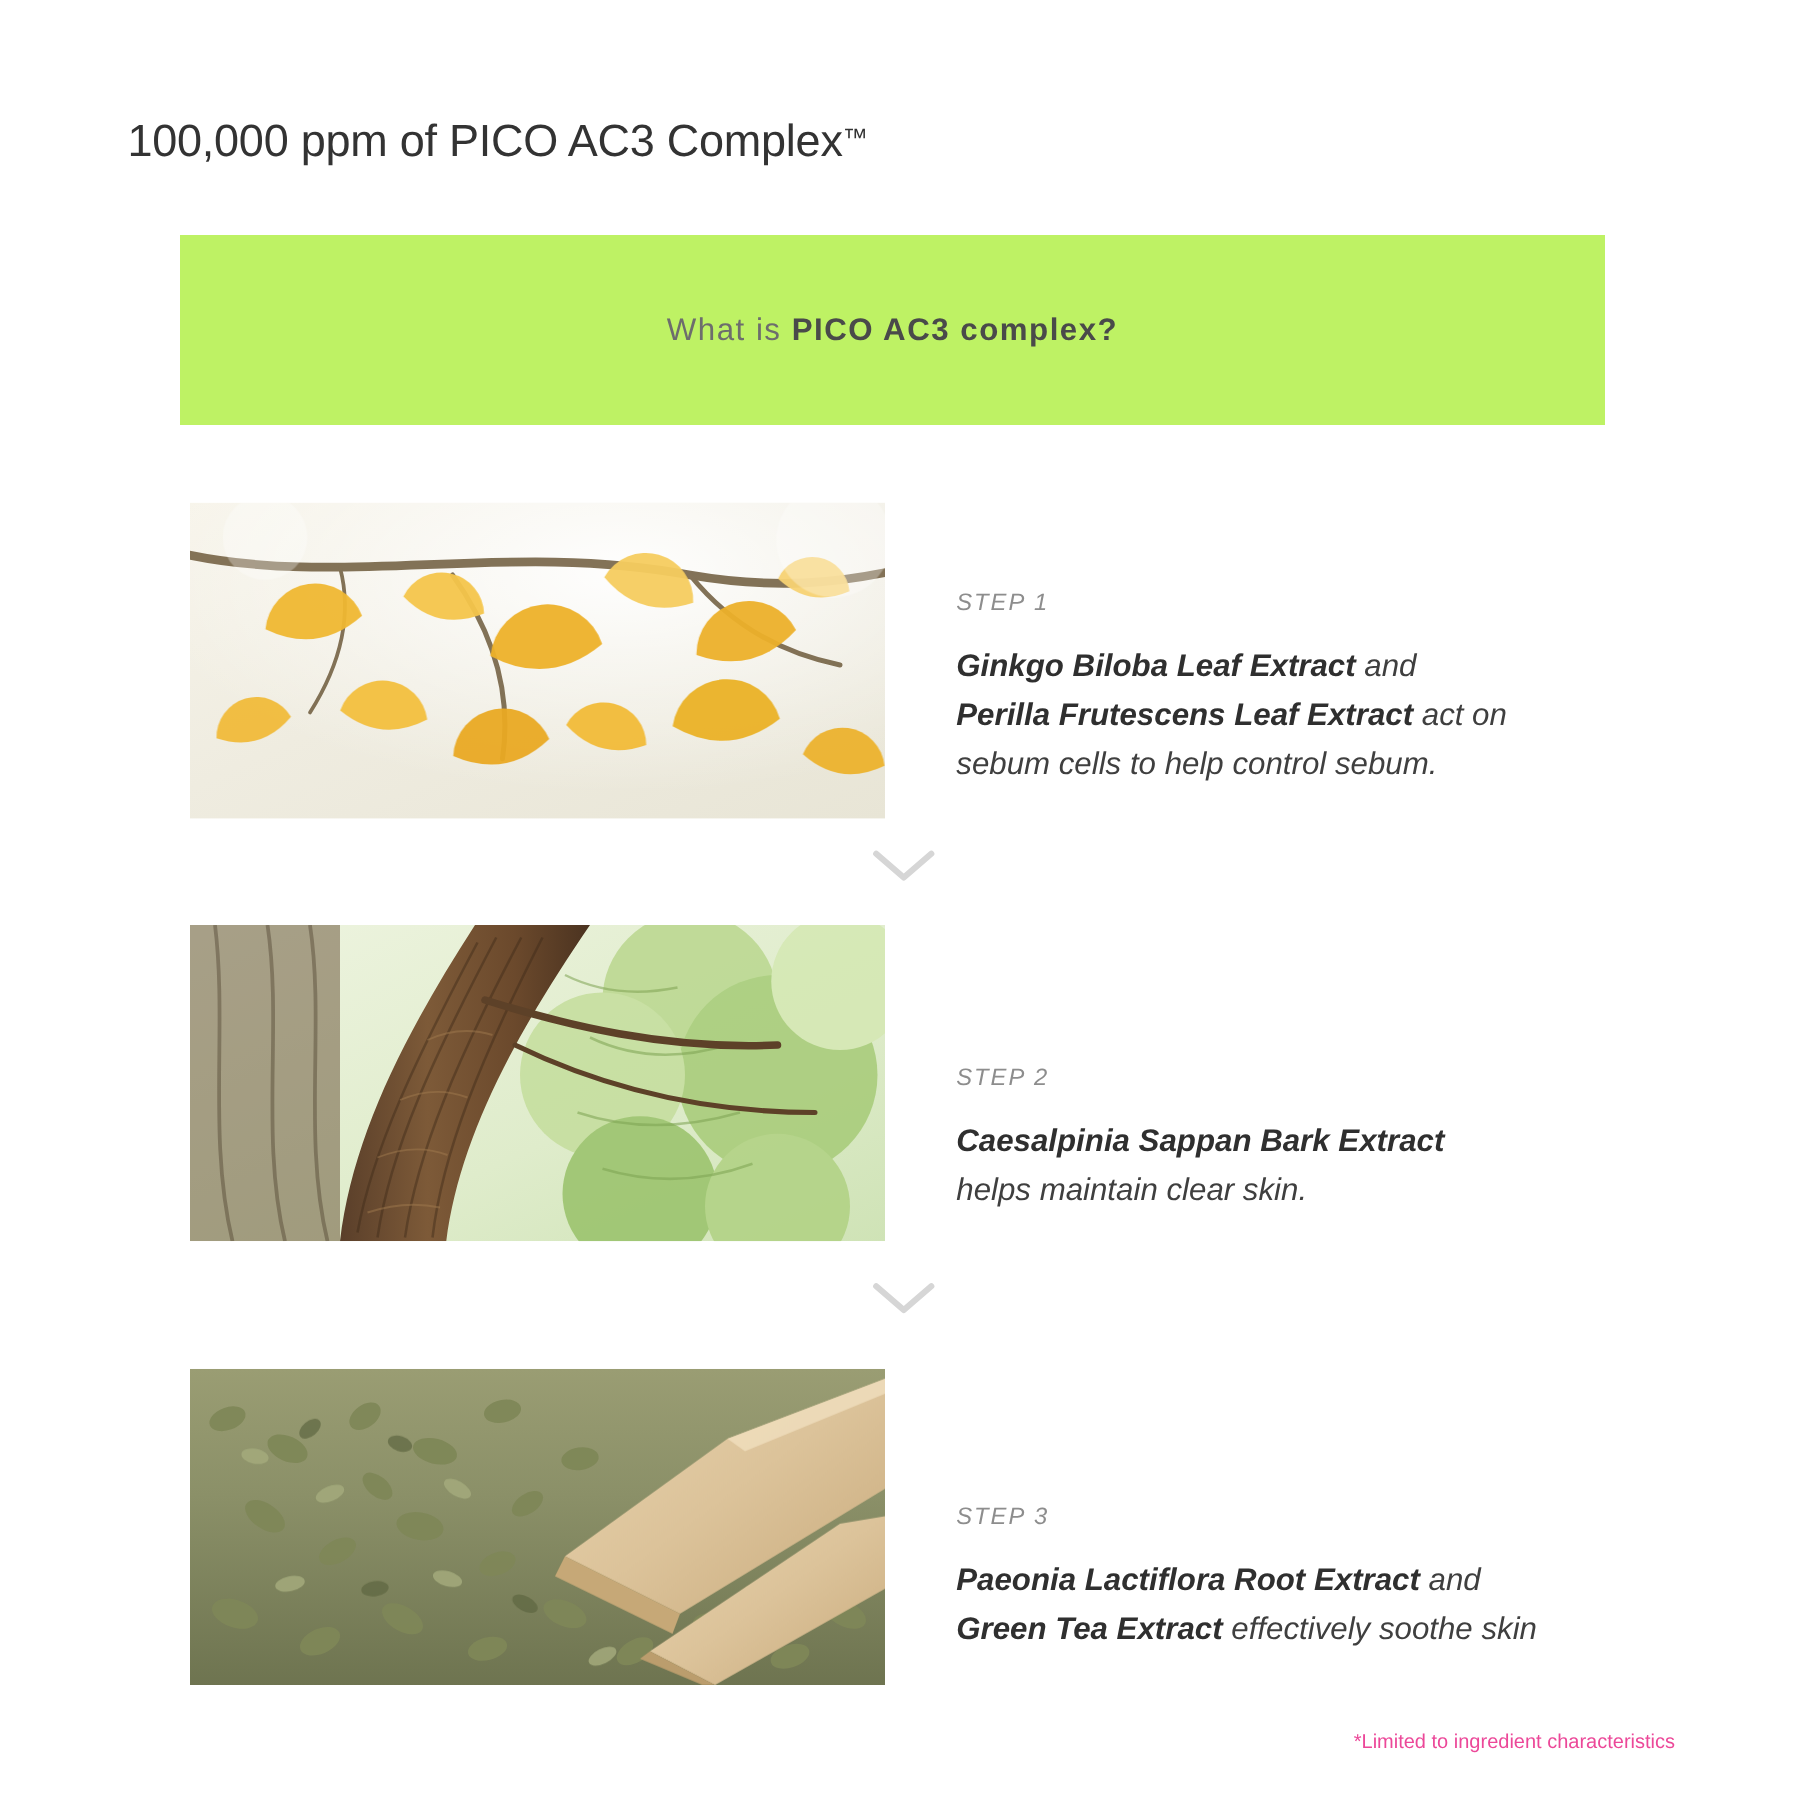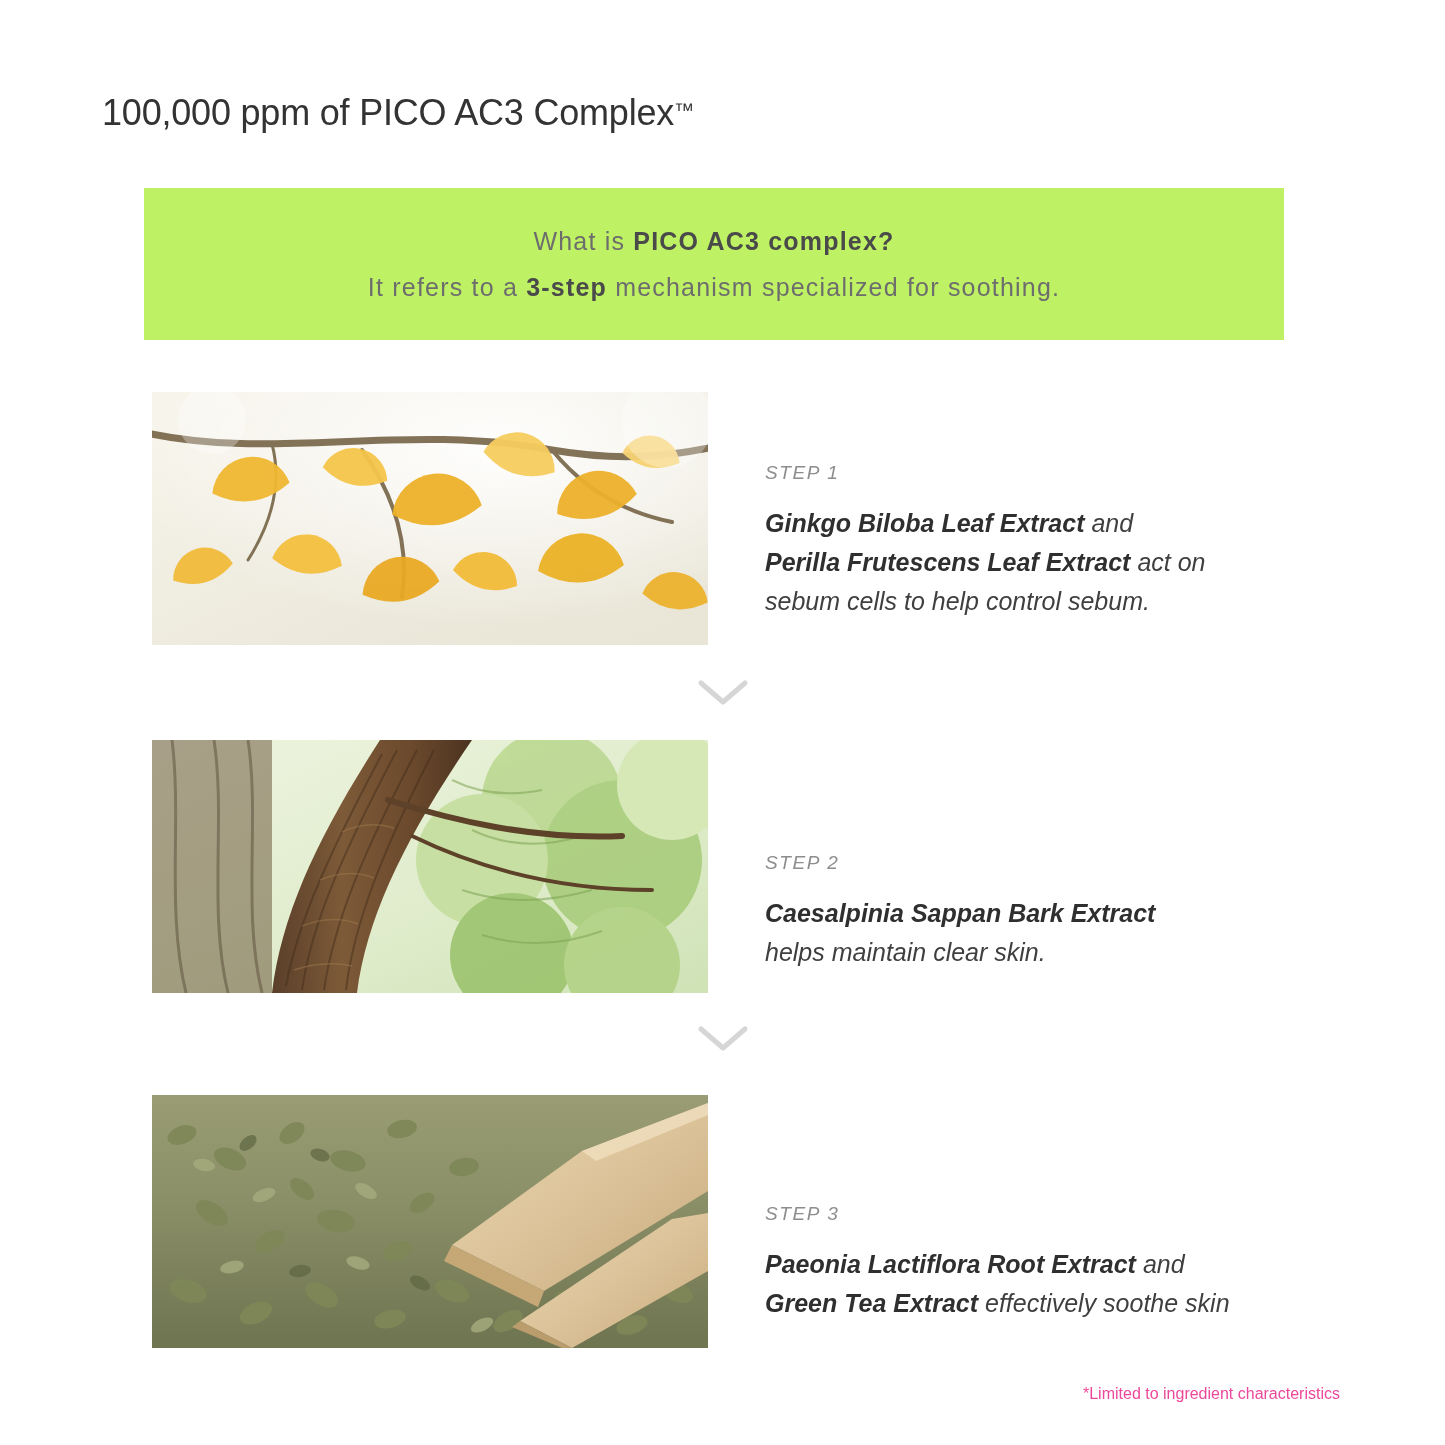--- a/index.html
+++ b/index.html
@@ -54,21 +54,21 @@
   }
   .band-line b { color: #4a4a4a; font-weight: bold; }
 
   
   .step {
     position: absolute;
     left: 152px;
     width: 1140px;
     height: 253px;
   }
-  .step.s1 { top: 392px; padding-left: 24px; }
+  .step.s1 { top: 402px; padding-left: 24px; }
   .step.s2 { top: 740px; }
   .step.s3 { top: 1095px; }
 
   .photo {
     position: absolute;
     left: 0; top: 0;
     width: 556px; height: 253px;
     overflow: hidden;
   }
   .photo svg { display: block; width: 556px; height: 253px; }
@@ -120,23 +120,20 @@
 </head>
 <body>
 
 <div class="page">
 
   <div class="headline"><span>100,000 ppm of PICO AC3 Complex</span><span class="tm">™</span></div>
 
   <div class="band">
     <div class="band-line">
       <span>What is </span><b>PICO AC3 complex?</b>
-    </div>
-    <div class="band-line">
-      <span>It refers to a </span><b>3-step</b><span> mechanism specialized for soothing.</span>
     </div>
   </div>
 
   <div class="step s1">
     <div class="photo">
       <svg viewBox="0 0 556 253" preserveAspectRatio="none" aria-hidden="true">
         <defs>
           <linearGradient id="g1bg" x1="0" y1="0" x2="1" y2="1">
             <stop offset="0%" stop-color="#f7f4ea"></stop>
             <stop offset="45%" stop-color="#efece0"></stop>

